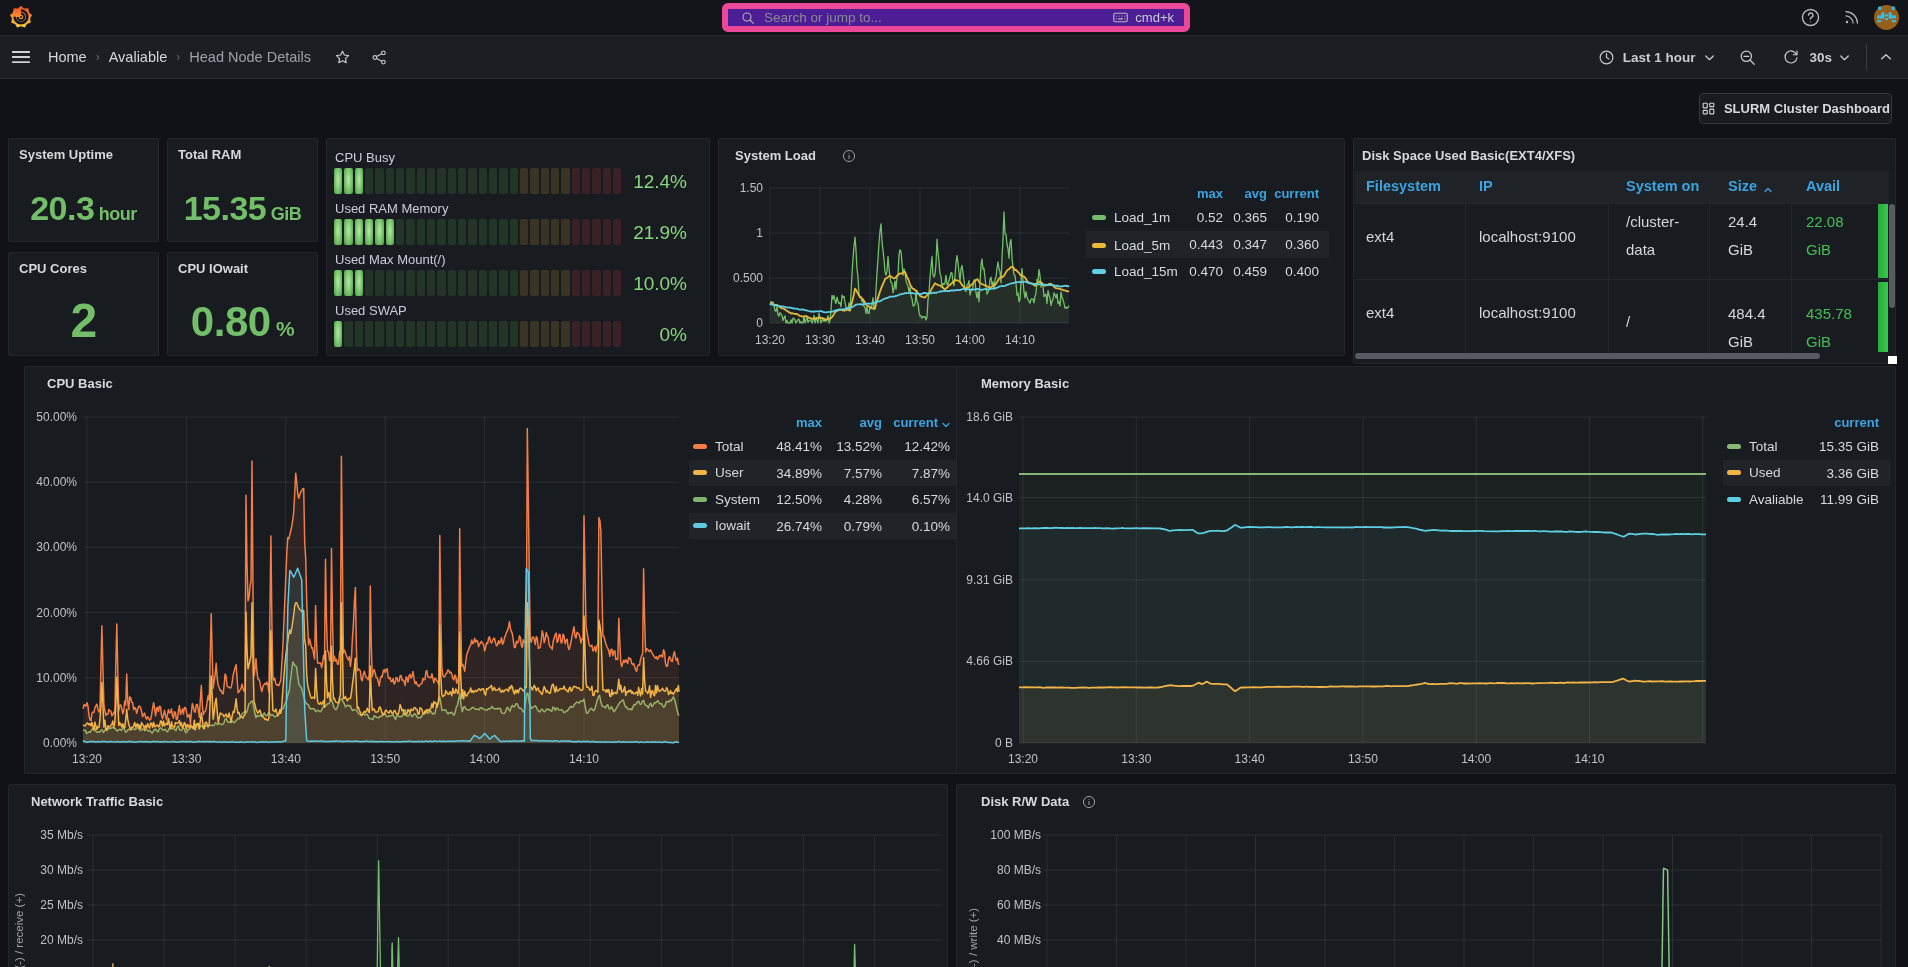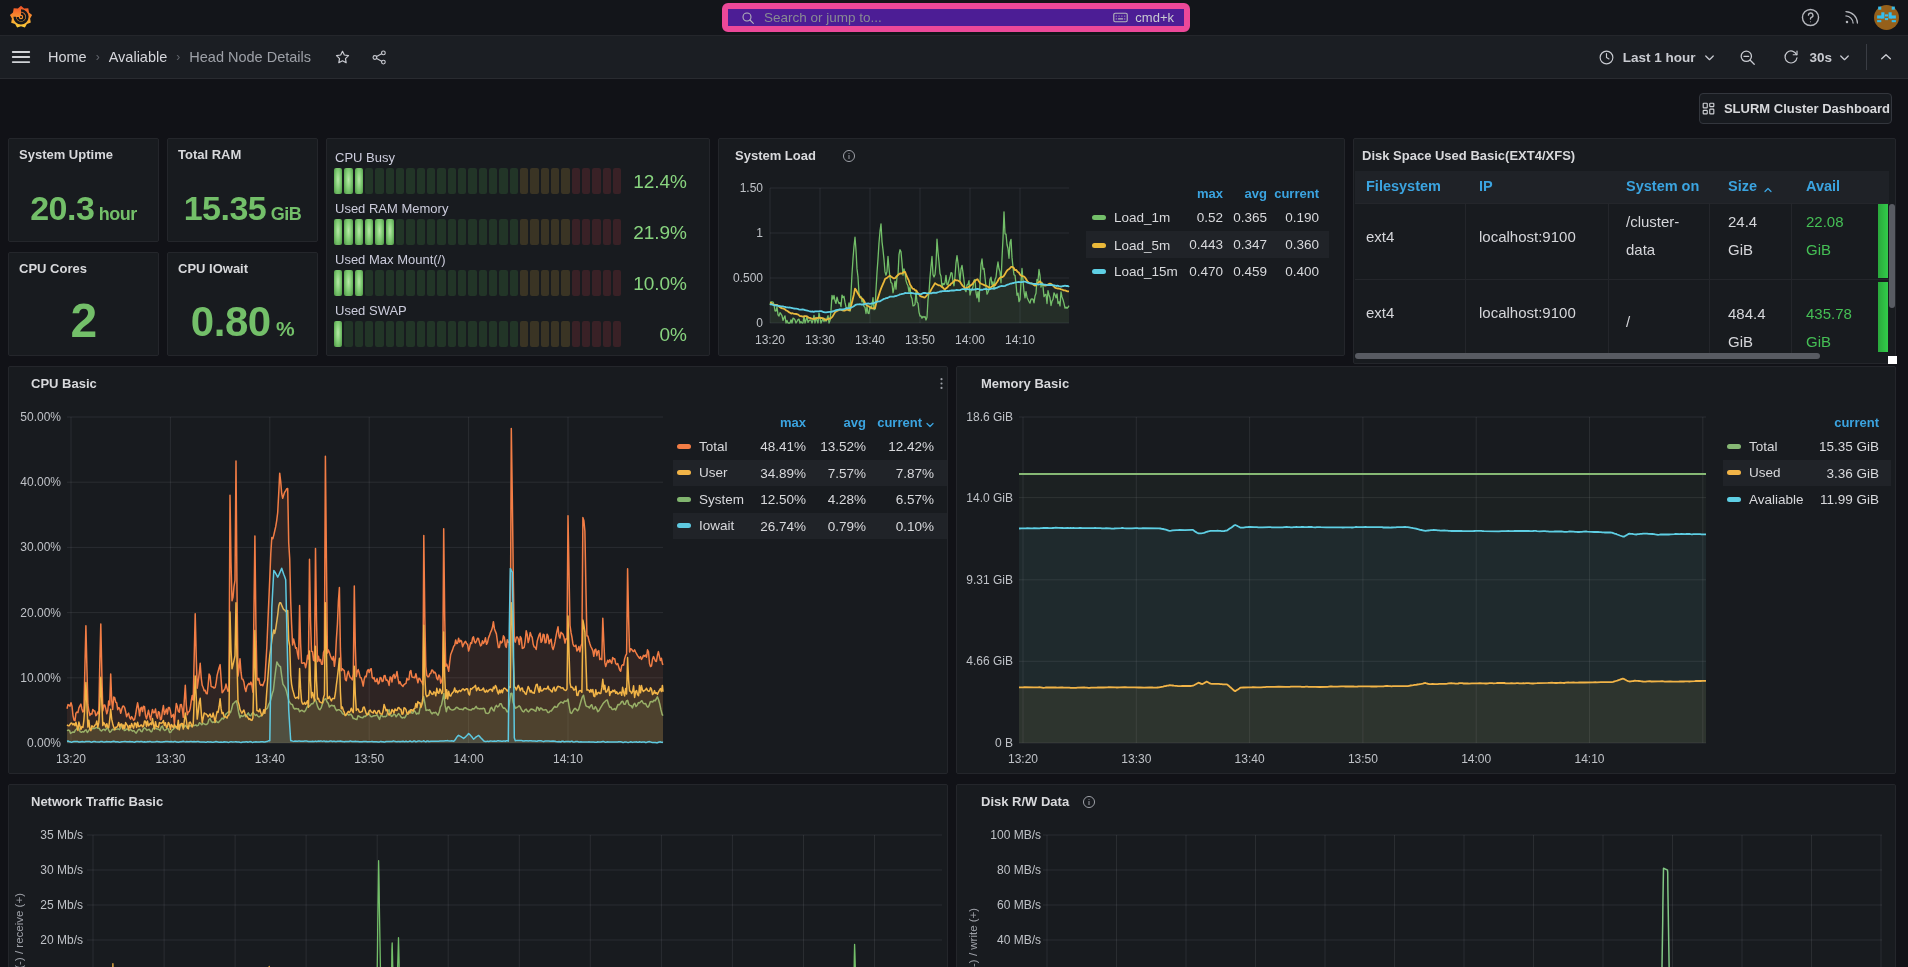--- a/index.html
+++ b/index.html
@@ -378,21 +378,21 @@
     <div class="tcell" style="left:125px;top:165px">localhost:9100</div>
     <div class="tcell" style="left:272px;top:174px">/</div>
     <div class="tcell" style="left:374px;top:161px;width:50px;line-height:28px">484.4 GiB</div>
     <div class="tcell tgreen" style="left:452px;top:161px;width:60px;line-height:28px">435.78 GiB</div>
     <div class="abs" style="left:524px;top:65px;width:10px;height:74px;background:linear-gradient(90deg,#2aa83c,#32cc4a)"></div>
     <div class="abs" style="left:524px;top:143px;width:10px;height:70px;background:linear-gradient(90deg,#2aa83c,#32cc4a)"></div>
     <div class="abs" style="left:535px;top:65px;width:6px;height:104px;background:#585b62;border-radius:3px"></div>
     <div class="abs" style="left:1px;top:214px;width:465px;height:6px;background:#585b62;border-radius:3px"></div>
     <div class="abs" style="left:534px;top:217px;width:9px;height:8px;background:#ffffff"></div>
   </div>
-<div class="panel" style="left:8px;top:366px;width:940px;height:408px">
+<div class="panel" style="left:24px;top:366px;width:940px;height:408px">
     <div class="ptitle" style="left:22px;top:9px">CPU Basic</div>
     <div class="abs" style="left:925px;top:9px;width:15px;height:15px"><svg viewBox="0 0 24 24" width="15" height="15">
         <g fill="#9da0a7">
           <circle cx="12" cy="5" r="1.7"></circle>
           <circle cx="12" cy="12" r="1.7"></circle>
           <circle cx="12" cy="19" r="1.7"></circle>
         </g>
       </svg></div>
     <svg width="940" height="408" viewBox="0 0 940 408" style="position:absolute;left:0;top:0">
       <line x1="58" y1="376.0" x2="654" y2="376.0" stroke="rgba(204,204,220,0.10)" stroke-width="1"></line>

